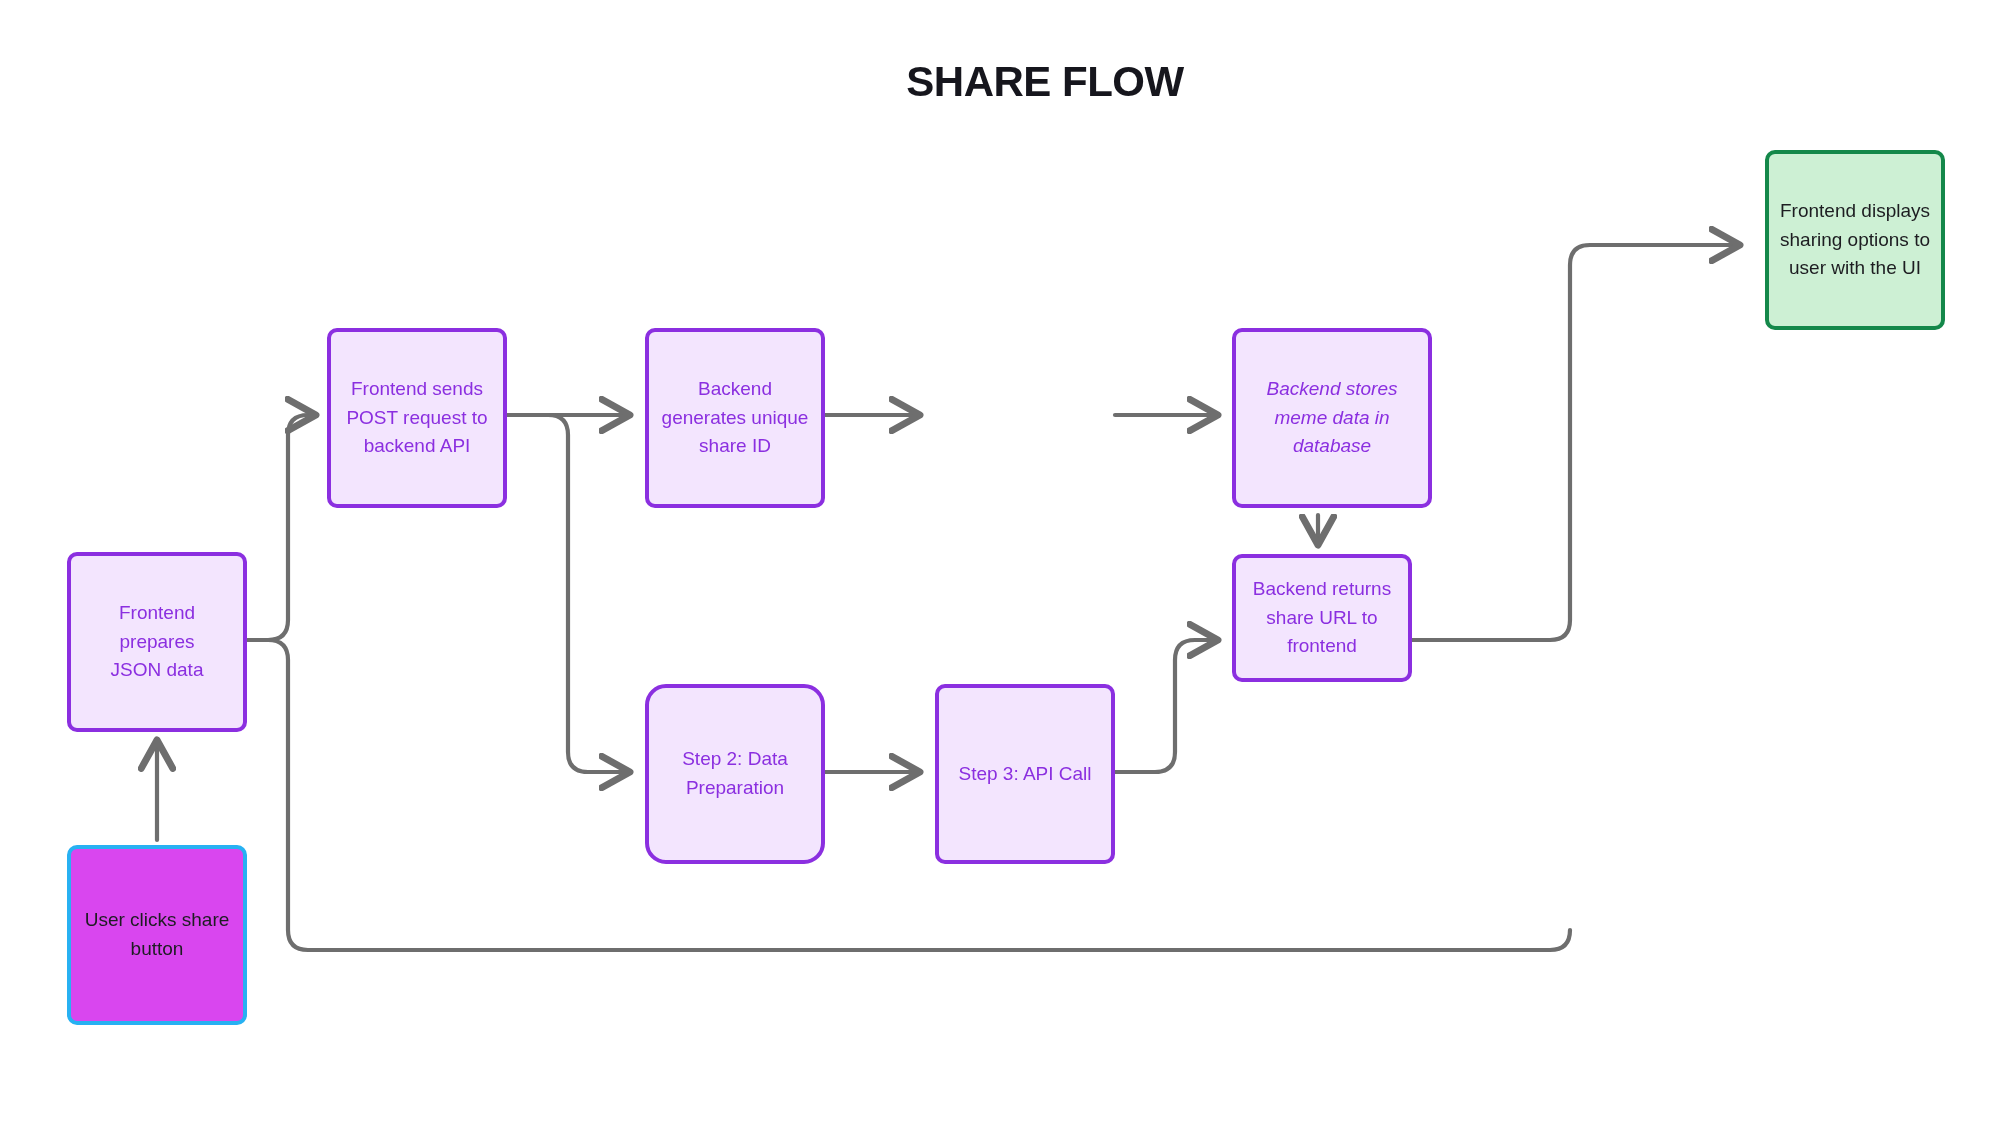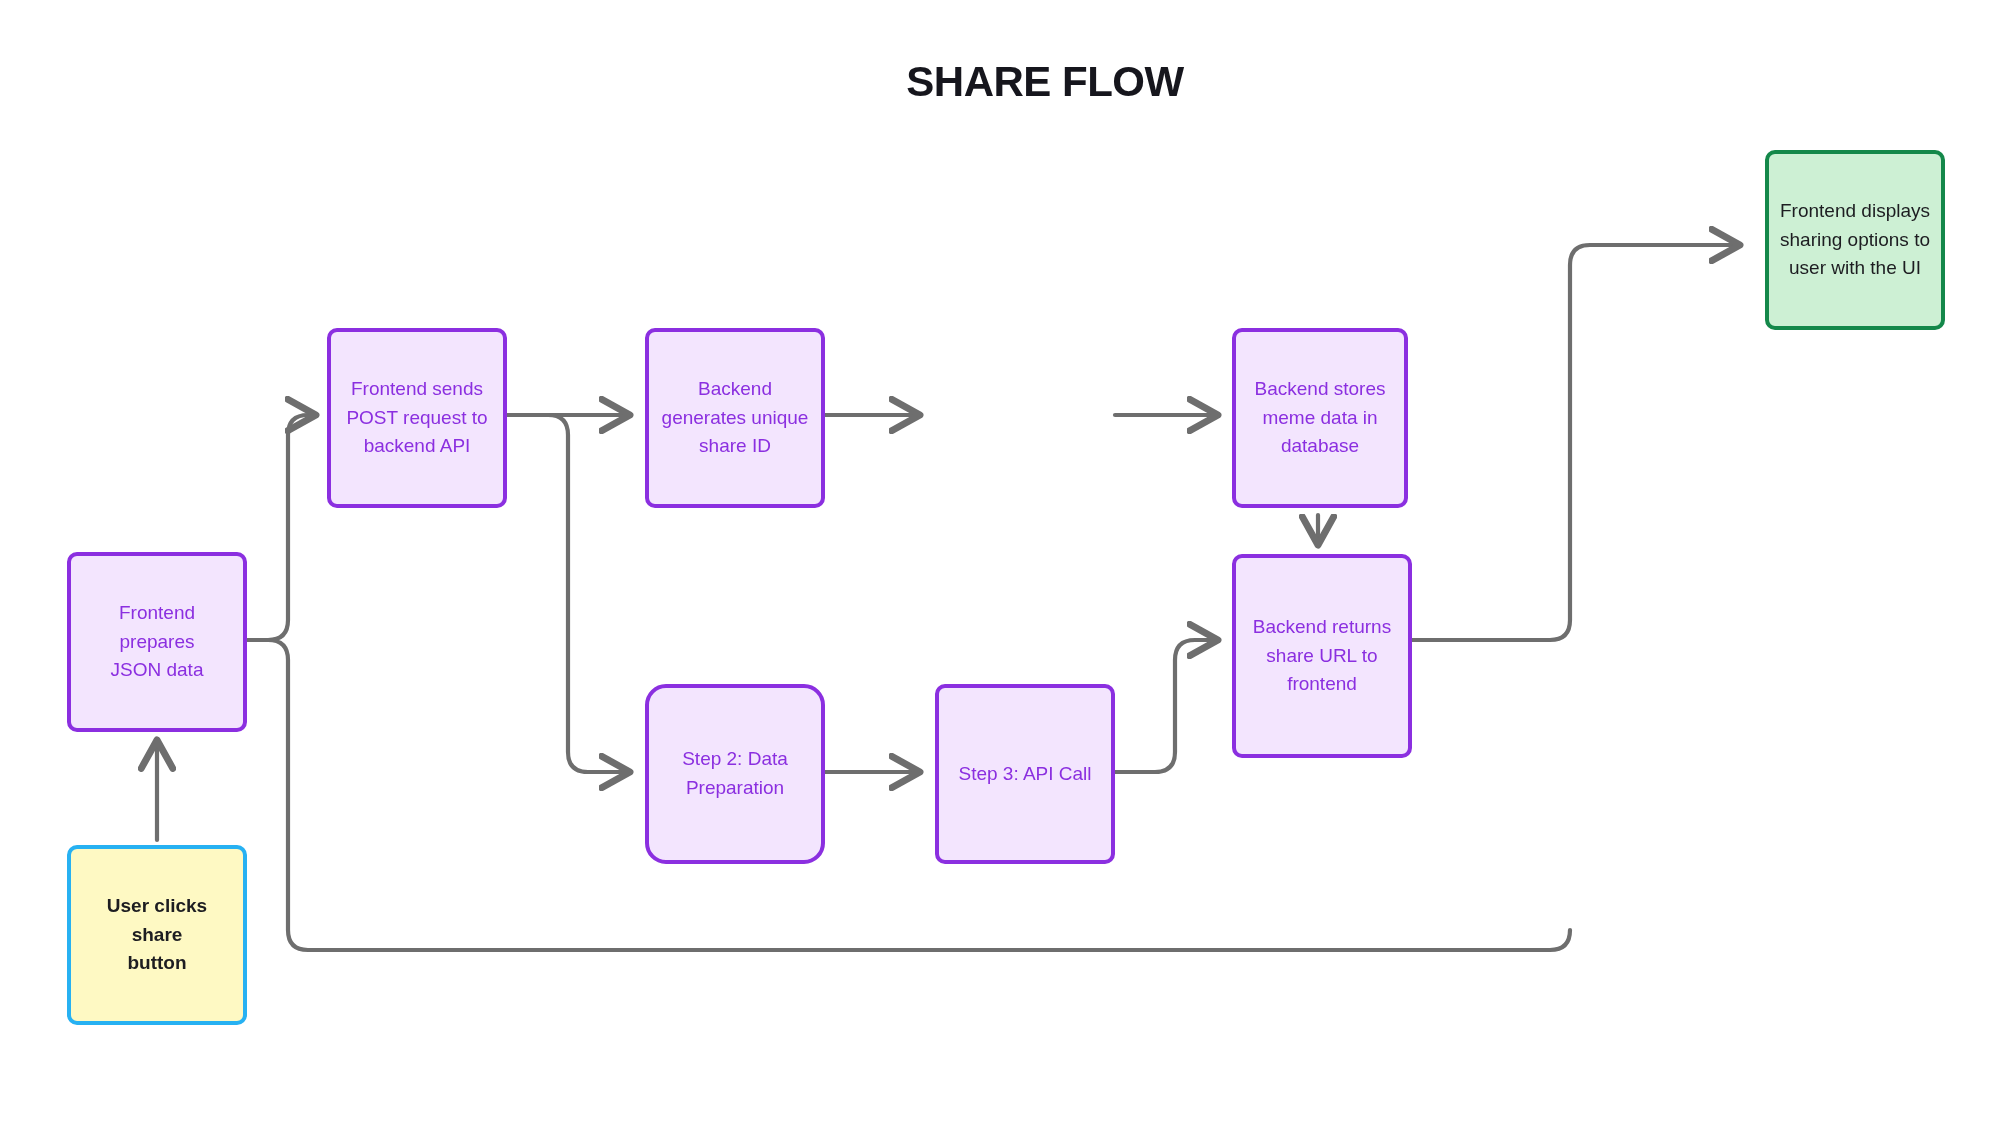--- a/index.html
+++ b/index.html
@@ -59,24 +59,23 @@
   .node .label {
     display: block;
     white-space: pre-line;
   }
   .node.purple {
     background: #f3e5fe;
     border-color: #8b2fe0;
     color: #8b2fe0;
   }
   .node.blue {
-    background: #fef9c3;
+    background: #d946ef;
     border-color: #27b1f2;
     color: #1d1d21;
-    font-weight: bold;
   }
   .node.green {
     background: #cdf0d4;
     border-color: #14884a;
     color: #1d1d21;
   }
 </style>
 </head>
 <body>
 
@@ -132,27 +131,27 @@
 JSON data</span>
   </div>
 
   <div class="node purple" style="left:645px; top:328px; width:180px; height:180px;">
     <span class="label">Backend
 generates unique
 share ID</span>
   </div>
 
 
-  <div class="node purple" style="left:1232px; top:328px; width:176px; height:180px;">
+  <div class="node purple" style="left:1232px; top:328px; width:200px; height:180px;font-style:italic;">
     <span class="label">Backend stores
 meme data in
 database</span>
   </div>
 
-  <div class="node purple" style="left:1232px; top:554px; width:180px; height:204px;">
+  <div class="node purple" style="left:1232px; top:554px; width:180px; height:128px;">
     <span class="label">Backend returns
 share URL to
 frontend</span>
   </div>
 
   <div class="node purple" style="left:645px; top:684px; width:180px; height:180px;border-radius:21px;">
     <span class="label">Step 2: Data
 Preparation</span>
   </div>
 

